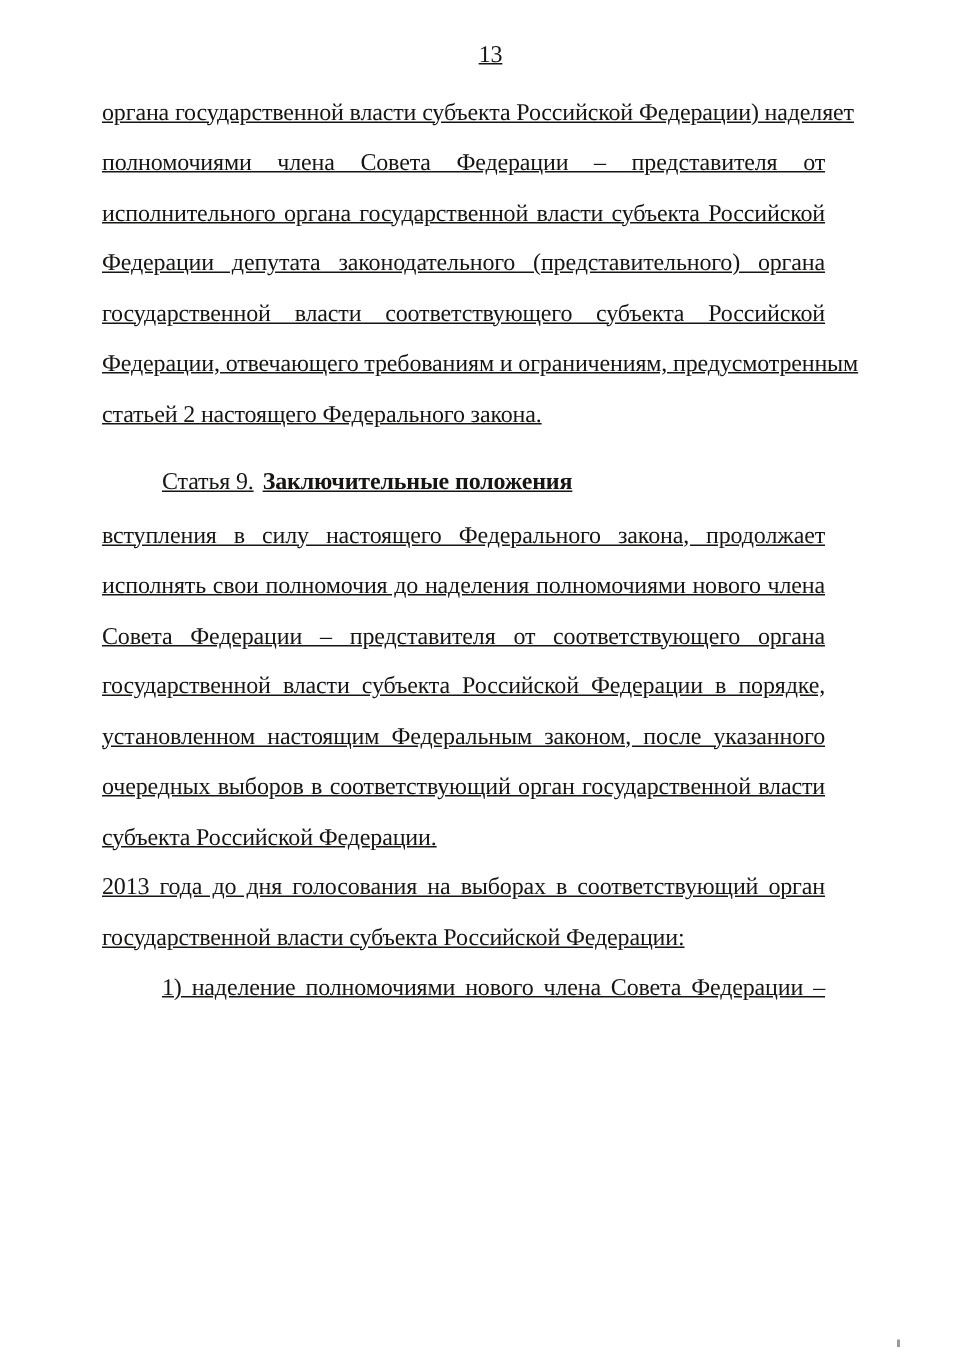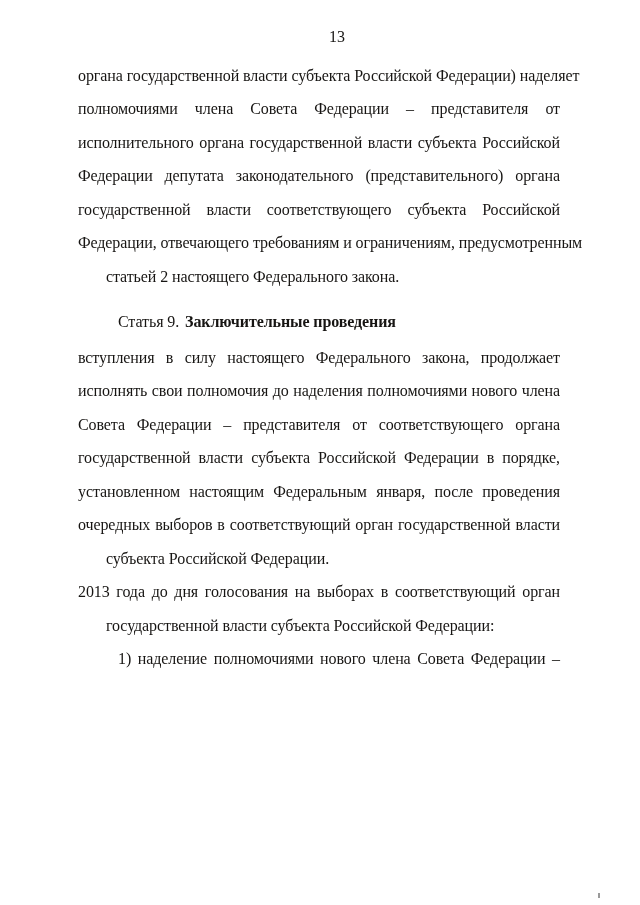--- a/index.html
+++ b/index.html
@@ -13,39 +13,39 @@
     height: 905px;
     background: #ffffff;
     color: #171513;
     font-family: "Liberation Serif", "DejaVu Serif", serif;
     font-size: 16px;
     letter-spacing: -0.1px;
     overflow: hidden;
   }
   .content {
     position: absolute;
-    left: 78px;
+    left: 68px;
     top: 0;
     width: 482px;
+    text-decoration: underline;
   }
   .pagenum {
     margin-top: 20px;
     line-height: 33.5px;
     text-align: center;
     padding-left: 36px; 
   }
   .line {
     line-height: 33.5px;
     text-align: justify;
     text-align-last: justify;
     white-space: nowrap;
   }
   .line.last {
     text-align-last: left;
-    margin-left: 28px;
   }
   .line.first {
     text-indent: 40px;
   }
   .para-1 { margin-top: 5px; }
   .heading {
     margin-top: 12px;
     line-height: 33.5px;
     text-indent: 40px;
     white-space: nowrap;
@@ -77,28 +77,28 @@
     <div class="para para-1">
       <div class="line">органа государственной власти субъекта Российской Федерации) наделяет</div>
       <div class="line">полномочиями члена Совета Федерации – представителя от</div>
       <div class="line">исполнительного органа государственной власти субъекта Российской</div>
       <div class="line">Федерации депутата законодательного (представительного) органа</div>
       <div class="line">государственной власти соответствующего субъекта Российской</div>
       <div class="line">Федерации, отвечающего требованиям и ограничениям, предусмотренным</div>
       <div class="line last">статьей 2 настоящего Федерального закона.</div>
     </div>
 
-    <div class="heading"><span class="article-label">Статья 9.</span><span class="article-title">Заключительные проведения</span></div>
+    <div class="heading"><span class="article-label">Статья 9.</span><span class="article-title">Заключительные положения</span></div>
 
     <div class="para para-2">
       <div class="line">вступления в силу настоящего Федерального закона, продолжает</div>
       <div class="line">исполнять свои полномочия до наделения полномочиями нового члена</div>
       <div class="line">Совета Федерации – представителя от соответствующего органа</div>
       <div class="line">государственной власти субъекта Российской Федерации в порядке,</div>
-      <div class="line">установленном настоящим Федеральным января, после проведения</div>
+      <div class="line">установленном настоящим Федеральным законом, после указанного</div>
       <div class="line">очередных выборов в соответствующий орган государственной власти</div>
       <div class="line last">субъекта Российской Федерации.</div>
     </div>
 
     <div class="para para-3">
       <div class="line">2013 года до дня голосования на выборах в соответствующий орган</div>
       <div class="line last">государственной власти субъекта Российской Федерации:</div>
     </div>
 
     <div class="para para-4">

